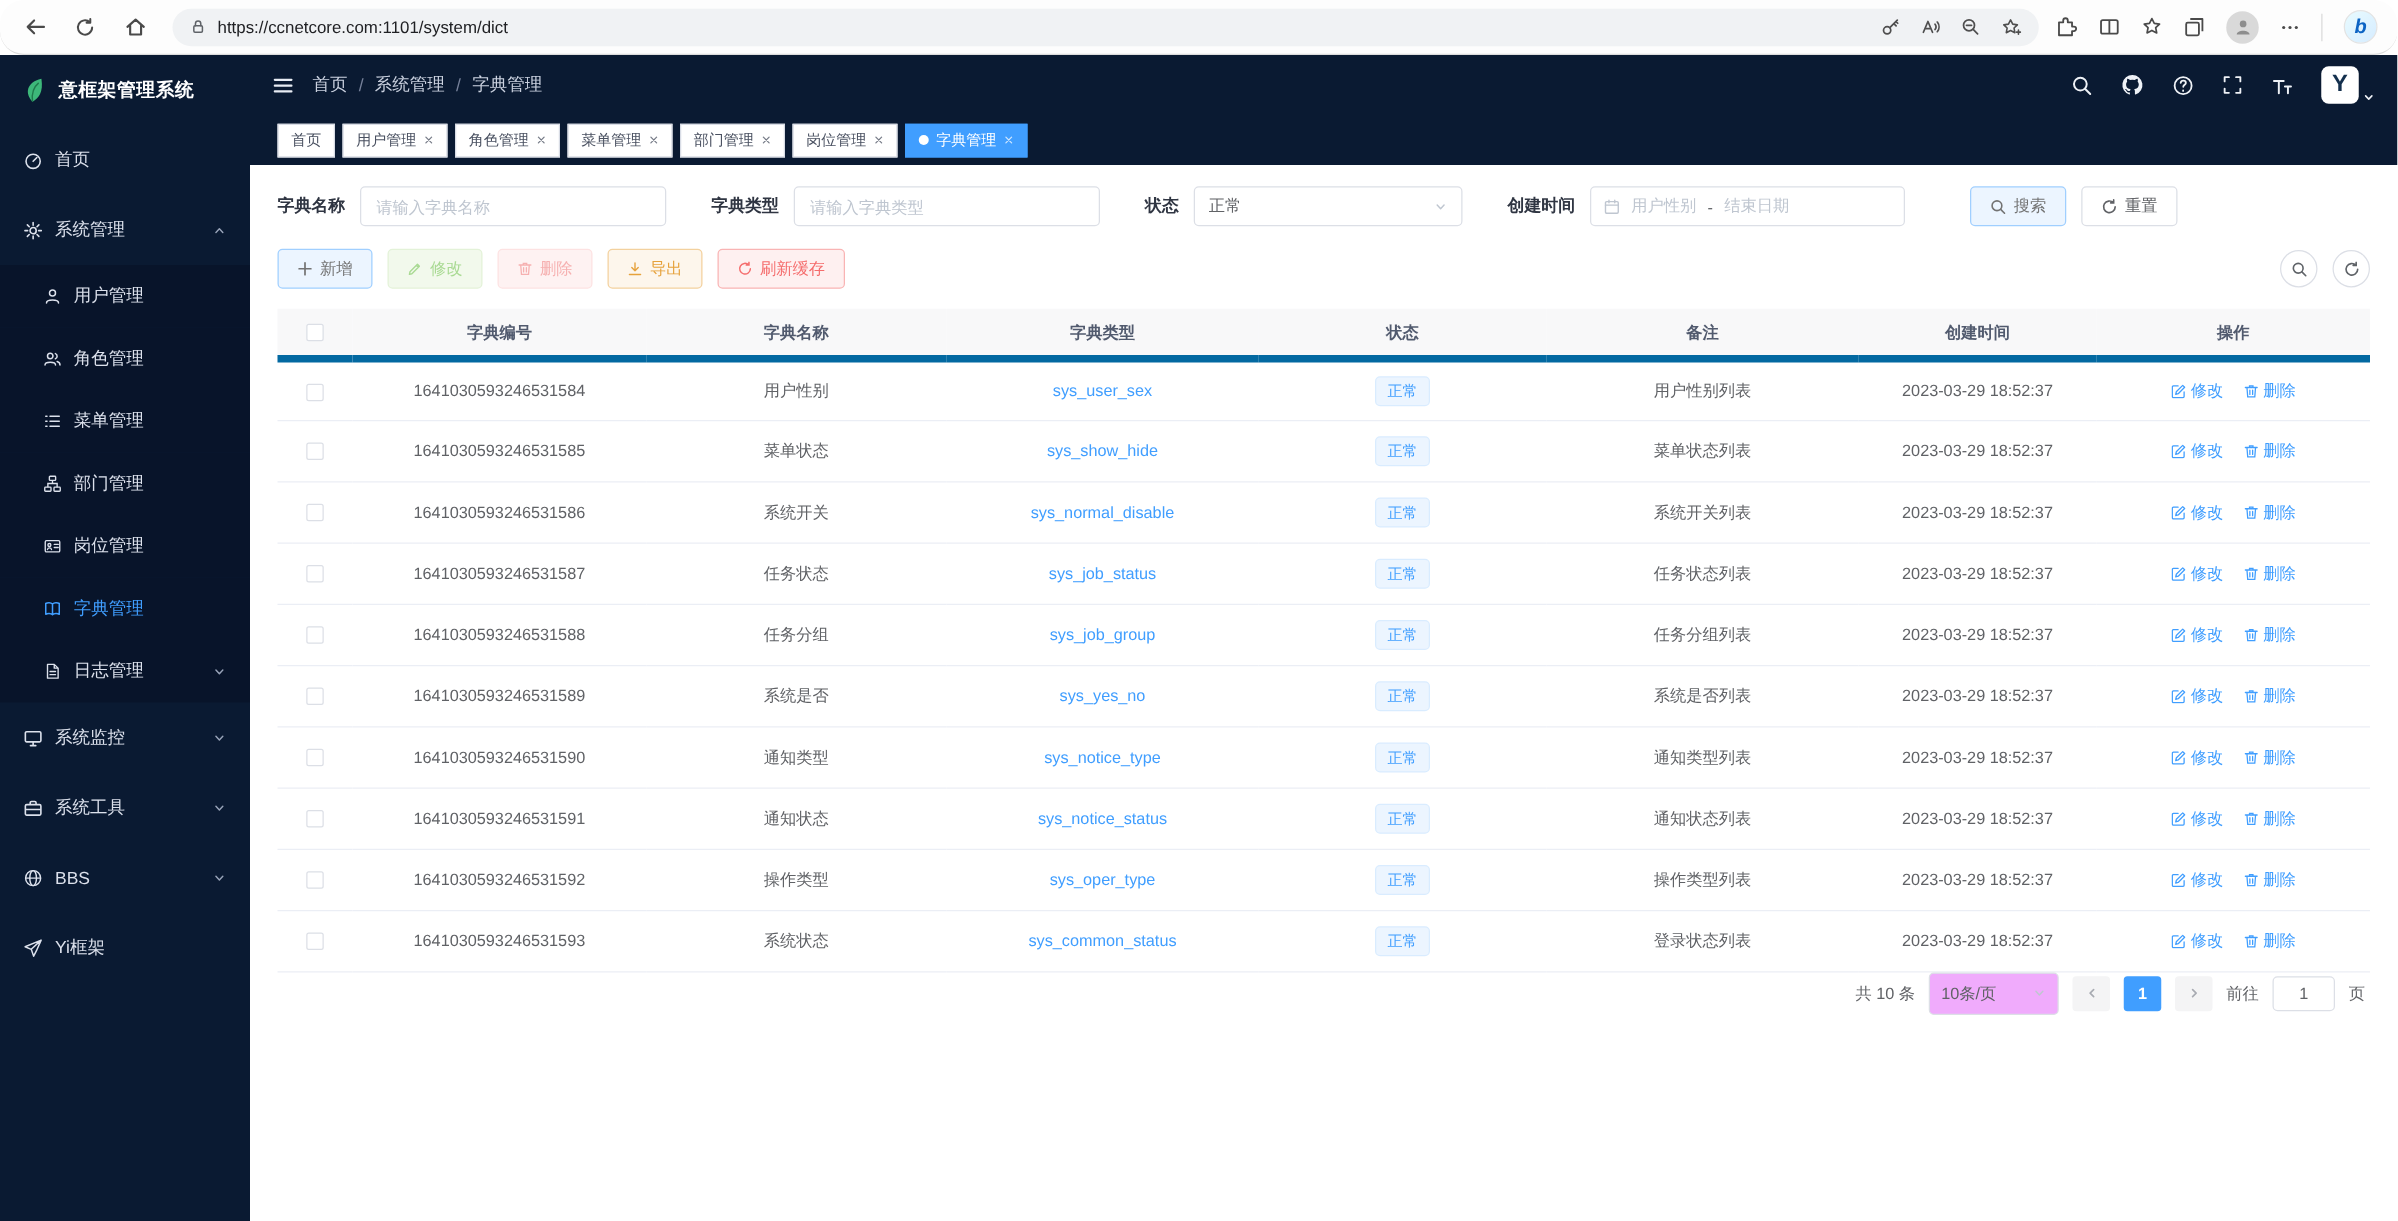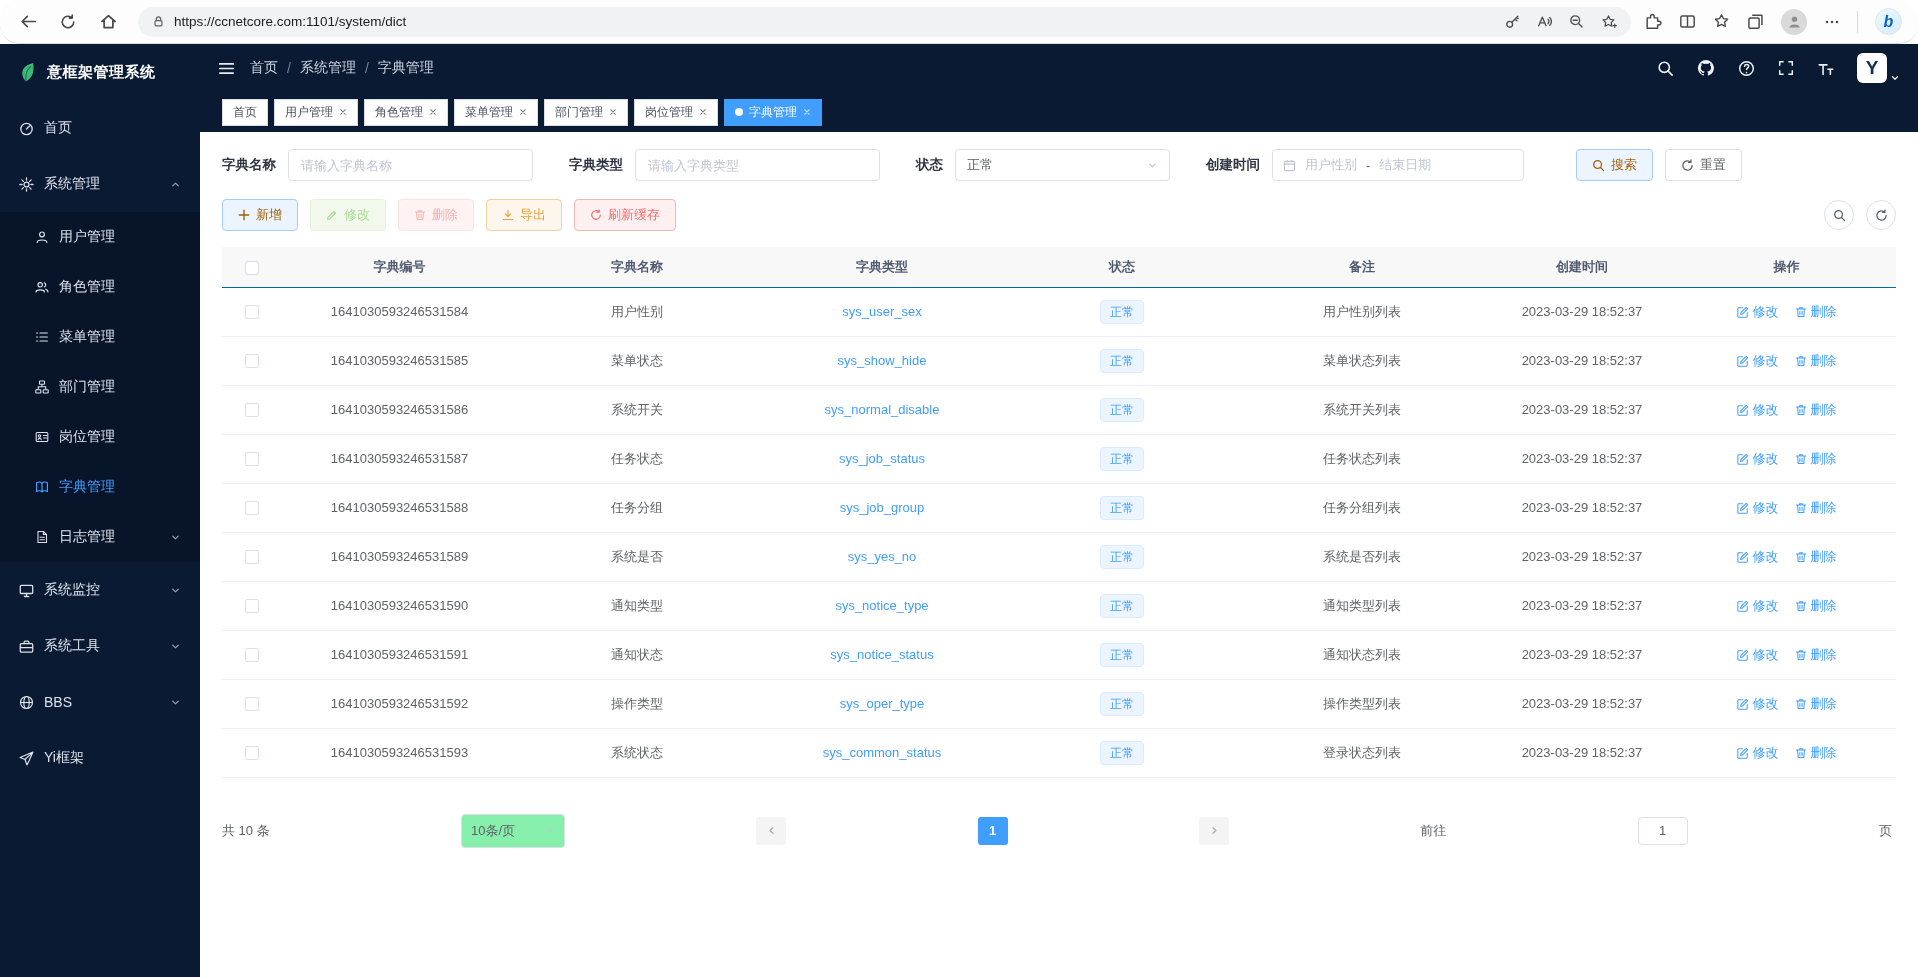--- a/index.html
+++ b/index.html
@@ -72,46 +72,46 @@
     display:flex; align-items:center; justify-content:space-between; padding:0 11px; font-size:13px;
     color:#606266; cursor:pointer; }
   .selectbox .chev { color:#bfc6d0; }
   .datebox { width:252px; height:32px; border:1px solid #dcdfe6; border-radius:4px; background:#fff;
     display:flex; align-items:center; gap:9px; padding:0 10px; font-size:13px; color:#bfc6d0; cursor:pointer; }
   .datebox .sep { color:#606266; }
   .filters .btns { display:flex; gap:12px; margin-left:16px; }
 
   .btn { height:32px; border-radius:4px; display:inline-flex; align-items:center; gap:6px; padding:0 15px;
     font-size:13px; cursor:pointer; border:1px solid #dcdfe6; background:#fff; color:#606266; white-space:nowrap; }
-  .btn-blue    { background:#ecf5ff; border-color:#a0cfff; color:#a16207; }
+  .btn-blue    { background:#ecf5ff; border-color:#a0cfff; color:#737373; }
   .btn-green-d { background:#f2f9ec; border-color:#e3f2d8; color:#a9da93; cursor:not-allowed; }
   .btn-red-d   { background:#fef2f2; border-color:#fde2e2; color:#f6b0b0; cursor:not-allowed; }
   .btn-orange  { background:#fdf6ec; border-color:#f3d19e; color:#e6a23c; }
   .btn-red     { background:#fef0f0; border-color:#f9b4b4; color:#f56c6c; }
 
   .toolbar { margin-top:18px; display:flex; align-items:center; gap:12px; }
   .toolbar-right { margin-left:auto; display:flex; gap:12px; }
   .circle-btn { width:30px; height:30px; border-radius:50%; border:1px solid #dcdfe6; background:#fff;
     color:#5f6368; display:flex; align-items:center; justify-content:center; cursor:pointer; }
 
   table { margin-top:16px; width:100%; border-collapse:collapse; table-layout:fixed; }
   th { background:#f8f8f9; height:40px; font-size:13px; color:#515a6e; font-weight:bold;
-    border-bottom:1px solid #0369a1; text-align:center; }
+    border-bottom:6px solid #0369a1; text-align:center; }
   td { height:49px; font-size:13px; color:#606266; text-align:center; border-bottom:1px solid #ebeef5;
     overflow:hidden; white-space:nowrap; }
   .checkbox { width:14px; height:14px; border:1px solid #dcdfe6; border-radius:2px; display:inline-block;
     background:#fff; vertical-align:middle; cursor:pointer; }
   .type-link { color:#409eff; cursor:pointer; }
   .tag { display:inline-block; background:#ecf5ff; border:1px solid #d9ecff; color:#409eff;
     font-size:12px; line-height:1; padding:5px 9px; border-radius:4px; }
   .act { color:#409eff; display:inline-flex; align-items:center; gap:4px; margin:0 8px; cursor:pointer; }
 
-  .pagination { margin-top:36px; display:flex; align-items:center; justify-content:space-between; gap:11px;
+  .pagination { display:flex; align-items:center; justify-content:flex-end; gap:11px;
     font-size:13px; color:#606266; padding-right:4px; }
-  .psel { width:104px; height:28px; border:1px solid #dcdfe6; border-radius:4px; background:#86efac;
+  .psel { width:104px; height:28px; border:1px solid #dcdfe6; border-radius:4px; background:#f0abfc;
     display:flex; align-items:center; justify-content:space-between; padding:16px 9px; cursor:pointer;gap:12px; }
   .psel .chev { color:#bfc6d0; }
   .pbtn { min-width:30px; height:28px; background:#f4f4f5; color:#a8abb2; display:flex; align-items:center;
     justify-content:center; border-radius:3px; cursor:pointer; }
   .pbtn.active { background:#409eff; color:#fff; font-weight:bold; }
   .goto-input { width:50px; height:28px; border:1px solid #dcdfe6; border-radius:4px; text-align:center;
     font-size:13px; color:#606266; outline:none; }
 </style>
 </head>
 <body>

